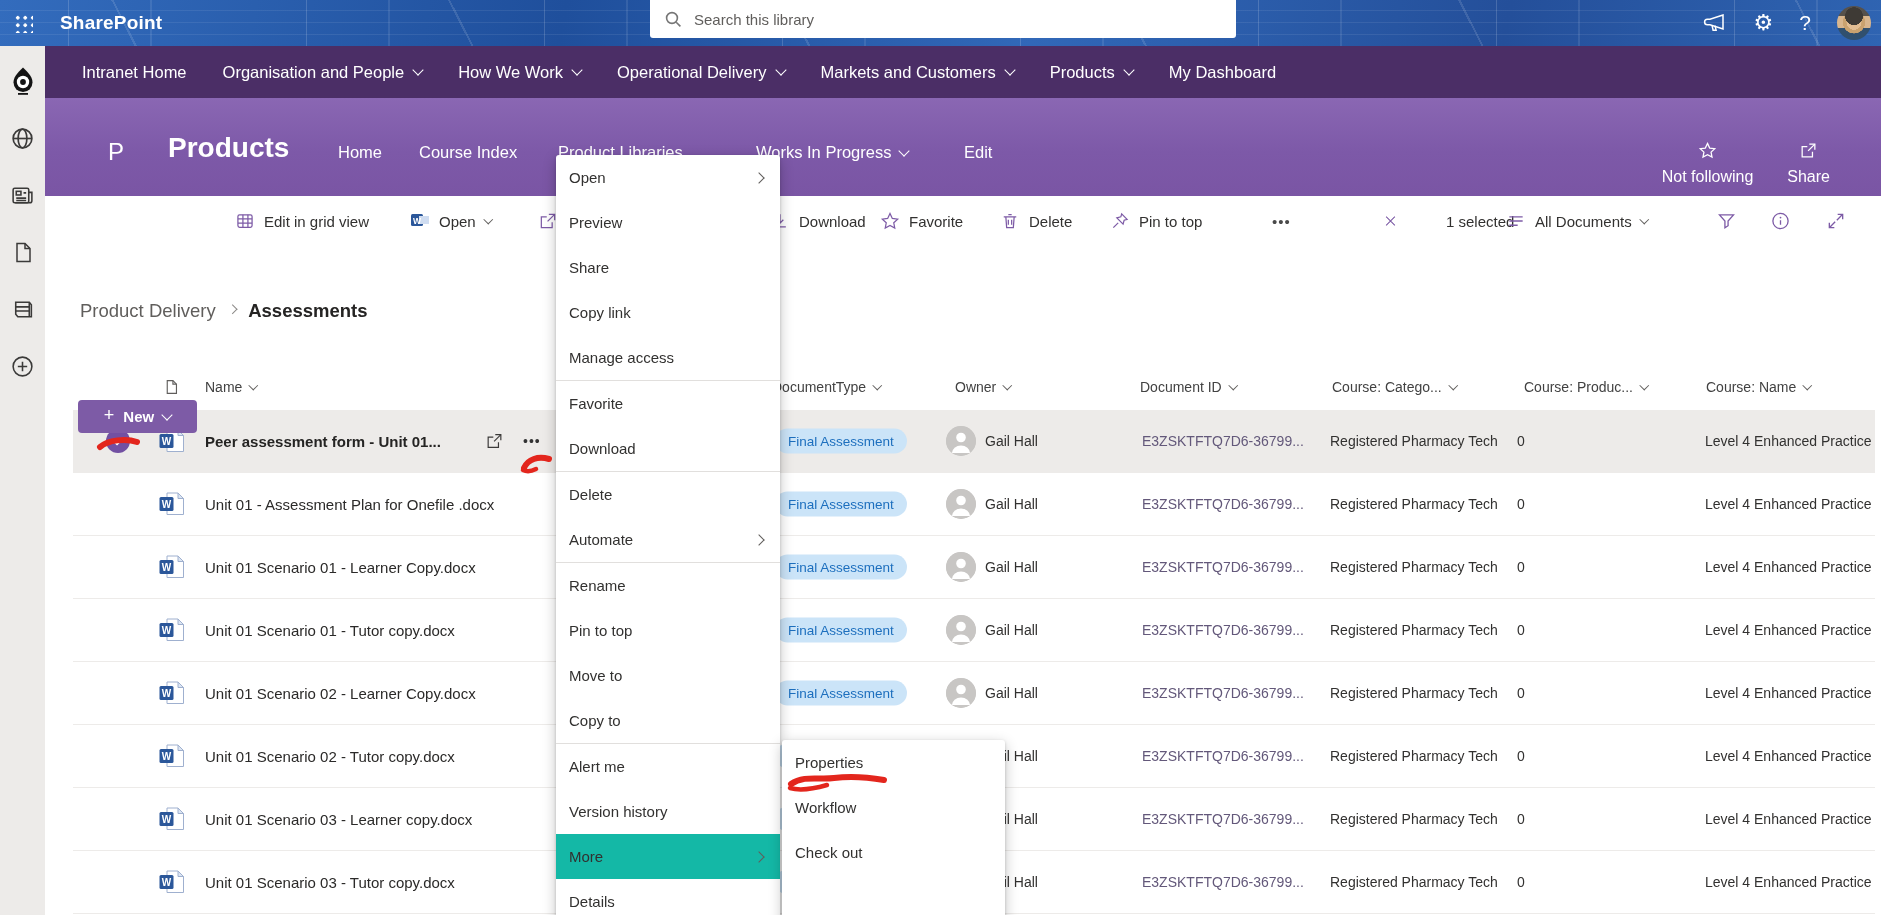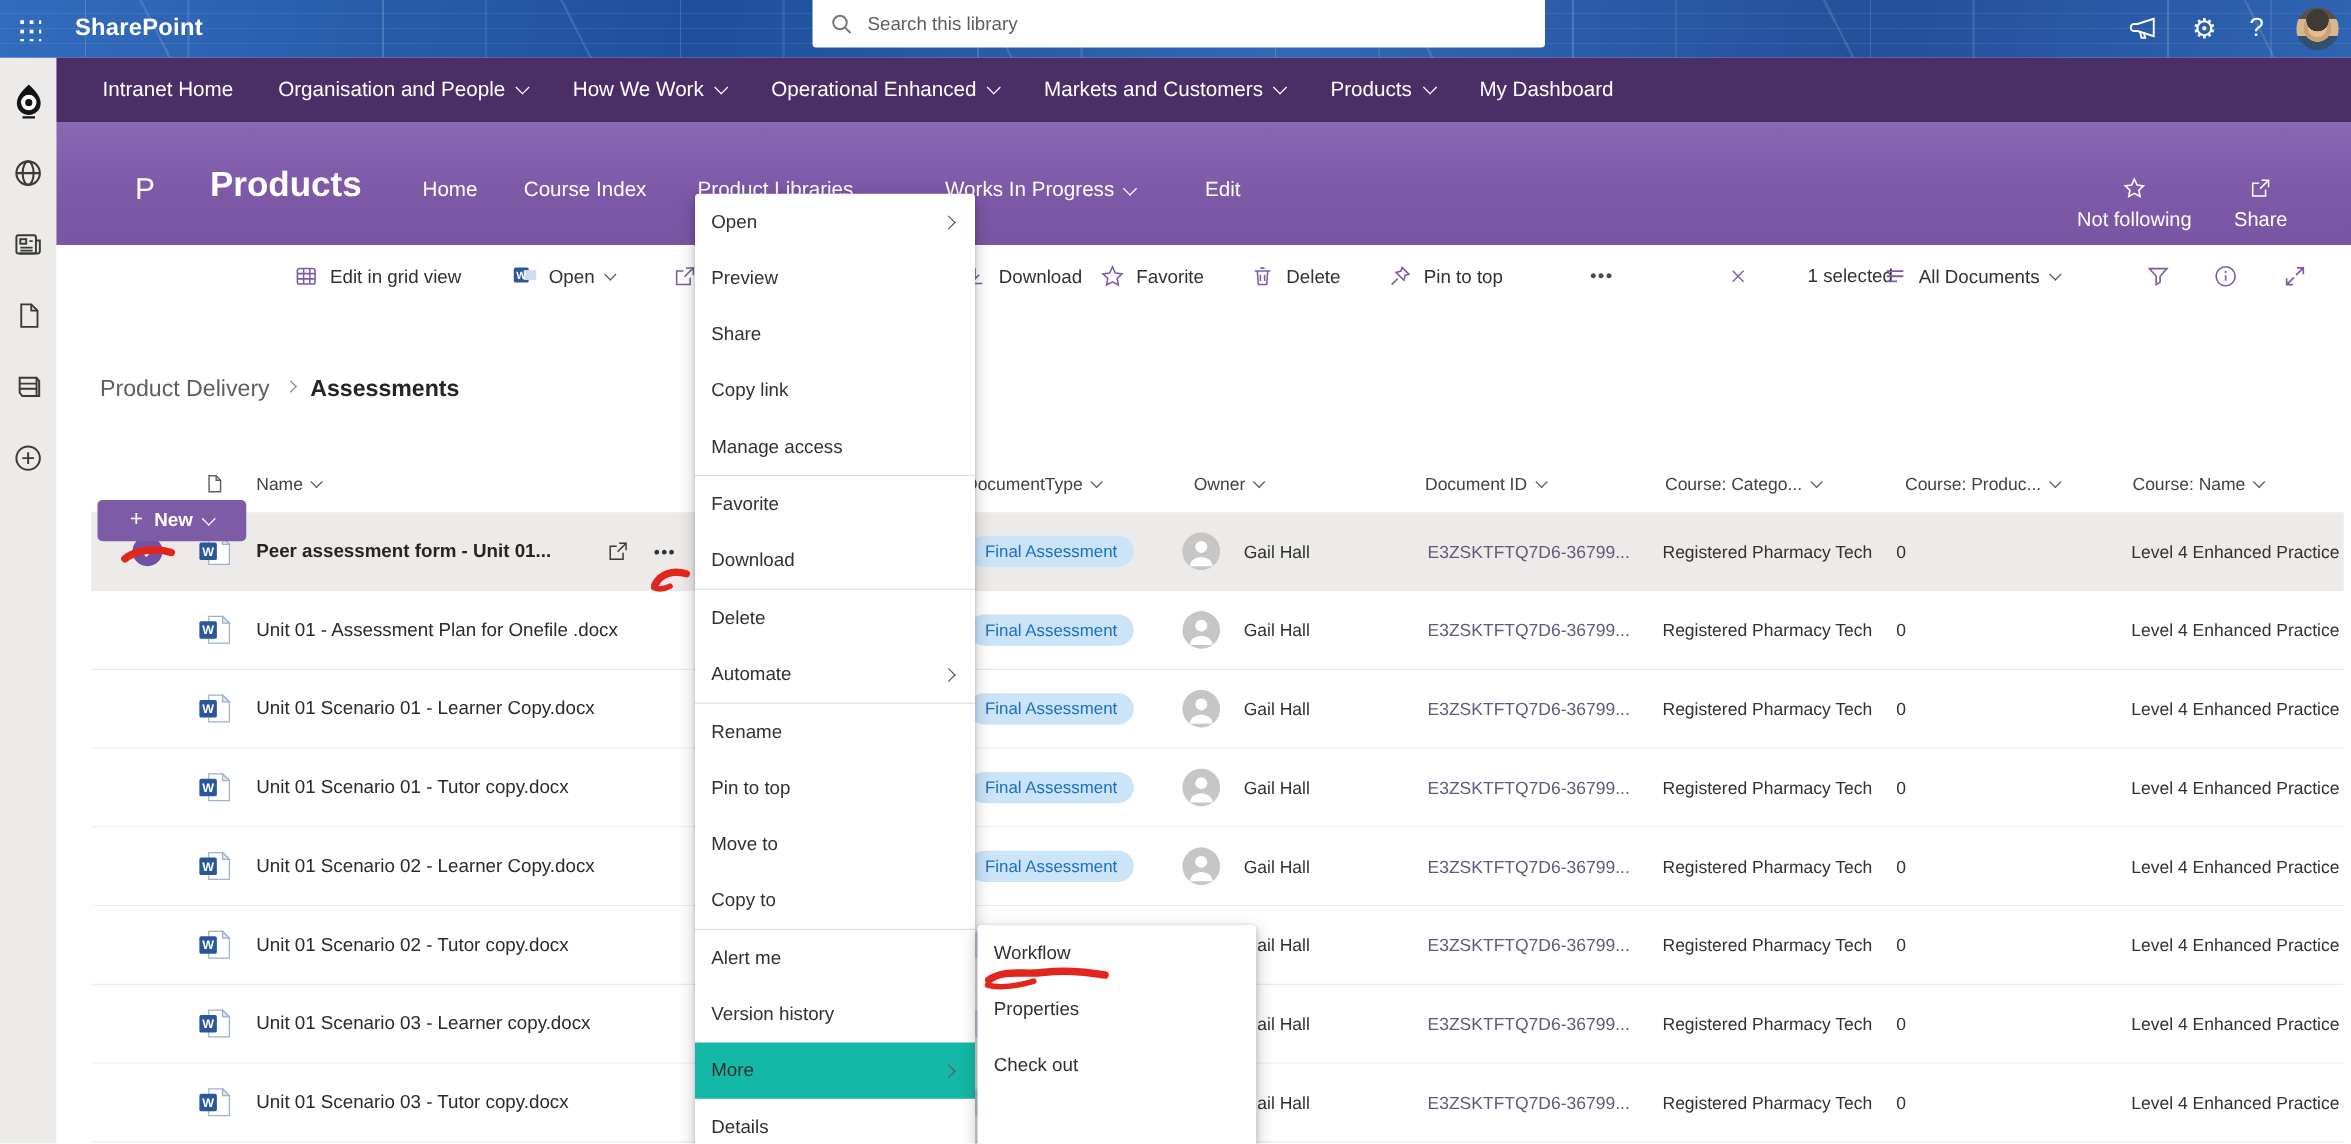--- a/index.html
+++ b/index.html
@@ -80,21 +80,21 @@
   
   .thead{position:absolute;left:73px;top:364px;width:1802px;height:46px;border-bottom:1px solid #edebe9;}
   .thead .hc{position:absolute;top:50%;transform:translateY(-50%);color:#424242;font-size:14px;display:flex;align-items:center;gap:8px;cursor:pointer;white-space:nowrap;}
   .thead .hc .chev{color:#605e5c;}
   .tbody{position:absolute;left:73px;top:410px;width:1802px;}
   .row{position:relative;height:63px;background:#fff;border-bottom:1px solid #edebe9;box-sizing:border-box;}
   .row.selected{background:#edebe9;}
   .c{position:absolute;top:50%;transform:translateY(-50%);white-space:nowrap;}
   .c-check{left:33px;} .c-icon{left:86px;} .c-name{left:132px;font-size:15px;color:#2b2a29;cursor:pointer;}
   .c-share{left:412px;color:#444;cursor:pointer;} .c-dots{left:450px;color:#333;font-size:14px;letter-spacing:1px;cursor:pointer;}
-  .c-pill{left:702px;} .c-owner{left:873px;display:flex;align-items:center;gap:19px;justify-content:center;}
+  .c-pill{left:702px;} .c-owner{left:873px;display:flex;align-items:center;gap:9px;justify-content:center;}
   .c-docid{left:1069px;font-size:14px;color:#63587a;cursor:pointer;text-align:center;}
   .c-cat{left:1257px;font-size:14px;color:#323130;}
   .c-prod{left:1444px;font-size:14px;color:#323130;}
   .c-cname{left:1632px;font-size:14px;color:#323130;}
   .pill{background:#cbe4f8;color:#1d6fbe;font-size:13.5px;padding:5px 13px;border-radius:14px;display:inline-block;}
   .owner-name{font-size:14px;color:#323130;}
   .avatar{width:30px;height:30px;border-radius:50%;overflow:hidden;background:#c8c6c4;display:inline-flex;}
   .selcheck{width:24px;height:24px;border-radius:50%;background:#7250a2;display:flex;align-items:center;justify-content:center;}
 
   
@@ -196,21 +196,21 @@
       </span>
     <span class="hub-item">
         <span>Organisation and People</span>
         <span class="chev"></span>
       </span>
     <span class="hub-item">
         <span>How We Work</span>
         <span class="chev"></span>
       </span>
     <span class="hub-item">
-        <span>Operational Enhanced</span>
+        <span>Operational Delivery</span>
         <span class="chev"></span>
       </span>
     <span class="hub-item">
         <span>Markets and Customers</span>
         <span class="chev"></span>
       </span>
     <span class="hub-item">
         <span>Products</span>
         <span class="chev"></span>
       </span>
@@ -707,24 +707,24 @@
         <span>More</span>
         <span class="chev right"></span>
       </div>
     <div class="mi">
         <span>Details</span>
       </div>
   </div>
 
   <div class="ctx-submenu">
     <div class="mi">
+        <span>Properties</span>
+      </div>
+    <div class="mi">
         <span>Workflow</span>
-      </div>
-    <div class="mi">
-        <span>Properties</span>
       </div>
     <div class="mi">
         <span>Check out</span>
       </div>
   </div>
 
   <svg class="annot" width="1881" height="915" viewBox="0 0 1881 915">
     <path class="w6" d="M100 447 C 108 440, 126 438, 137 442"></path>
     <path class="w6" d="M524 468 C 528 459, 538 456, 549 459"></path>
     <path class="w4" d="M523 470 C 527 472, 532 471, 536 469"></path>

